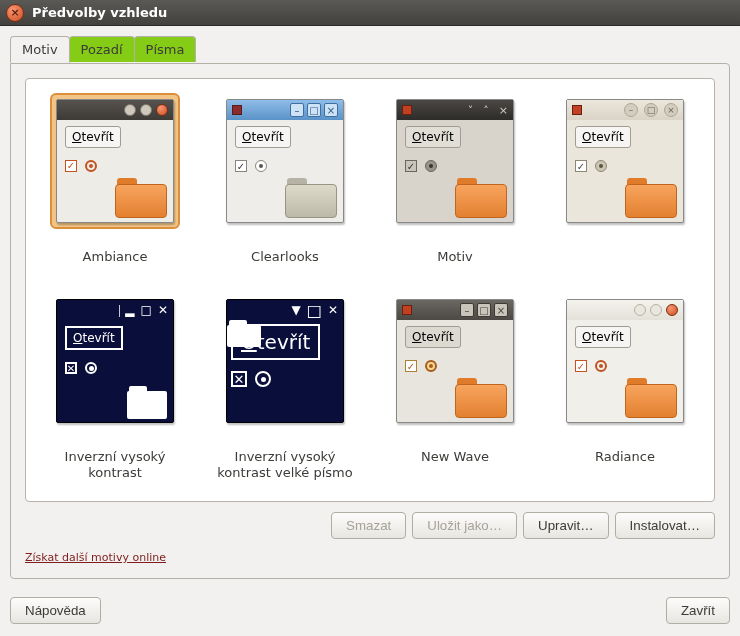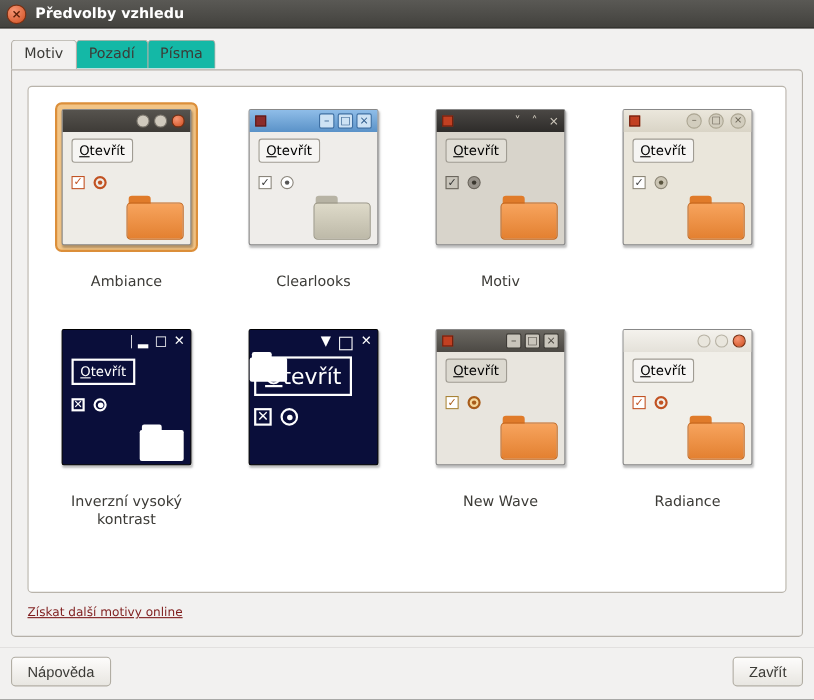--- a/index.html
+++ b/index.html
@@ -29,21 +29,21 @@
 }
 .titlebar .title { color: #fff; font-weight: bold; font-size: 13px; }
 .body {
   flex: 1; background: #f2f1f0;
   display: flex; flex-direction: column;
   padding: 10px 10px 10px 10px;
 }
 .tabs-row { display: flex; align-items: flex-start; height: 28px; }
 .tab {
   padding: 5px 11px 5px 11px;
-  background: #14b8a6;
+  background: #84cc16;
   border: 1px solid #b5b0a8;
   border-bottom: none;
   border-radius: 4px 4px 0 0;
   margin-right: -1px;
   color: #3c3b37;
   cursor: pointer;
   position: relative;
 }
 .tab.active {
   background: #f2f1f0;
@@ -365,20 +365,21 @@
                       <span class="chk" style="width:16px;height:16px;font-size:13px">✕</span>
                       <span class="rad" style="width:16px;height:16px"></span>
                 <div class="folder white" style="position:static;width:34px;height:26px;margin-left:auto">
                         <div class="back"></div>
                         <div class="front" style="width:34px;height:22px"></div>
                       </div>
                     </div>
               </div>
             </div>
               </div>
+            <div class="theme-label">Inverzní vysoký kontrast velké písmo</div>
           </div>
 
           <div class="theme-card">
             <div class="thumb-wrap">
                 <div class="thumb newwave">
               <div class="tb">
                     <span class="left-sq"></span>
                     <div class="wc">
                       <span>–</span>
                       <span>□</span>
@@ -424,20 +425,26 @@
                     </div>
               </div>
             </div>
               </div>
             <div class="theme-label">Radiance</div>
           </div>
 
         </div>
       </div>
 
+      <div class="action-row">
+        <button class="btn disabled">Smazat</button>
+        <button class="btn disabled">Uložit jako…</button>
+        <button class="btn">Upravit…</button>
+        <button class="btn">Instalovat…</button>
+      </div>
 
       <div class="link-row">
         <a href="#">Získat další motivy online</a>
       </div>
     </div>
   </div>
 
   <div class="footer">
     <button class="btn">Nápověda</button>
     <button class="btn">Zavřít</button>

